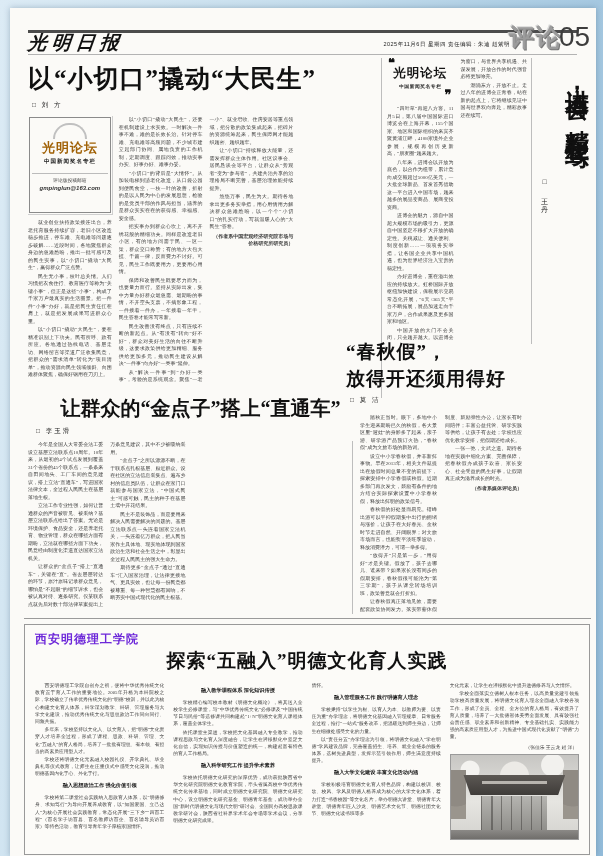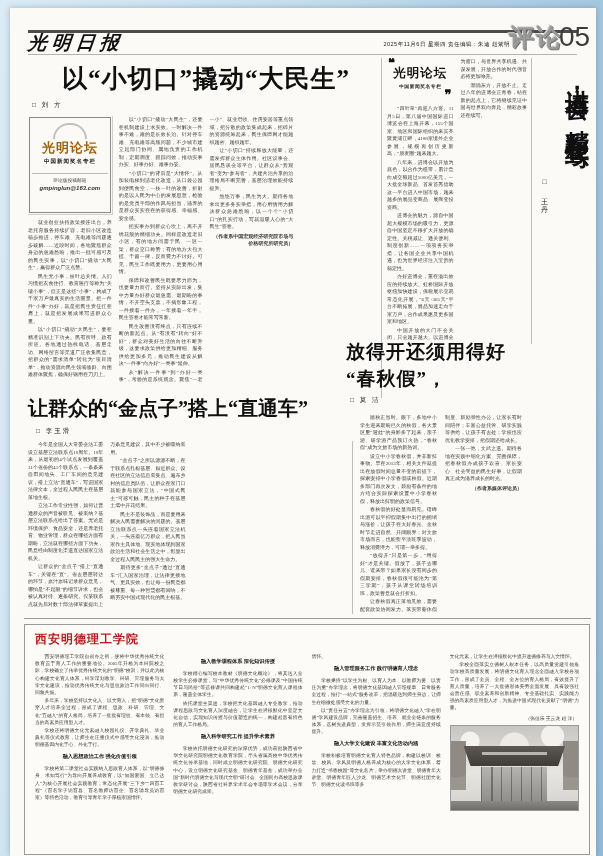--- a/index.html
+++ b/index.html
@@ -22,21 +22,21 @@
 
   .headline{font-family:"Liberation Serif","DejaVu Serif",serif;font-weight:bold;color:#101010;}
   .author{font-size:6.5px;color:#222;letter-spacing:2px;}
   .bodytxt{font-family:"Liberation Serif","DejaVu Serif",serif;font-size:5px;line-height:1.5;color:#3d3d3d;text-align:justify;overflow:hidden;column-fill:auto;}
   .para{margin:0 0 1px;text-indent:2em;}
   .note{font-weight:bold;text-align:right;margin-top:2px;}
   .vdiv{width:1px;background:#bdbdbd;}
   .hdiv{height:1px;background:#9a9a9a;}
 
   
-  .a1-head{left:18px;top:54px;width:356px;text-align:center;font-size:25px;letter-spacing:1px;}
+  .a1-head{left:18px;top:54px;width:356px;text-align:left;font-size:25px;letter-spacing:1px;}
   .a1-author{left:22px;top:93px;}
   .a1-body{left:18px;top:108px;width:356px;height:268px;column-count:4;column-gap:7px;}
 
   
   .forum-box{border:1px solid #8a8a8a;outline:1px solid #cfcfcf;outline-offset:1px;padding:5px 2px 4px;text-align:center;margin:1px 1px 6px;height:96px;box-sizing:border-box;break-inside:avoid;}
   .forum-arc{width:30px;height:14px;border:2px solid #c0c0c0;border-bottom:none;border-radius:30px 30px 0 0;margin:0 auto 2px;}
   .forum-title{font:bold 13px/1.1 "Liberation Serif",serif;color:#a16207;letter-spacing:1px;}
   .forum-sub{font-size:5.5px;font-weight:bold;color:#222;margin-top:2px;letter-spacing:1px;}
   .forum-line{font-size:4.8px;color:#444;margin-top:7px;border-top:1px solid #bbb;padding-top:3px;}
   .forum-email{font:italic bold 6px/1.2 "Liberation Sans",sans-serif;color:#333;margin-top:1px;}
@@ -53,27 +53,27 @@
   
   .expo-head{left:551px;top:62px;height:276px;writing-mode:vertical-rl;font-size:24px;letter-spacing:4px;}
   .expo-author{left:529px;top:170px;writing-mode:vertical-rl;font-size:7px;letter-spacing:3px;color:#222;}
 
   
   .cq-head{left:336px;top:331px;width:196px;font-size:19px;line-height:1.4;letter-spacing:1px;}
   .cq-author{left:340px;top:388px;}
   .cq-body{left:350px;top:406px;width:247px;height:202px;column-count:3;column-gap:8px;}
 
   
-  .j-head{left:18px;top:387px;width:345px;font-size:20px;}
+  .j-head{left:18px;top:387px;width:345px;text-align:center;font-size:20px;}
   .j-author{left:26px;top:419px;}
   .j-body{left:18px;top:433px;width:322px;height:173px;column-count:4;column-gap:7px;}
 
   
   .feature{left:14px;top:616px;width:566px;height:231px;border:1px solid #999;background:#fcfbf8;box-sizing:border-box;padding:8px 10px 0;}
-  .f-kicker{font:bold 12px/1 "Liberation Serif",serif;color:#b91c1c;letter-spacing:1px;}
+  .f-kicker{font:bold 12px/1 "Liberation Serif",serif;color:#6d28d9;letter-spacing:1px;}
   .f-head{text-align:center;font-size:19px;letter-spacing:1px;margin-top:3px;}
   .f-cols{display:flex;gap:9px;margin-top:8px;height:168px;}
   .f-col{flex:1;font-family:"Liberation Serif",serif;font-size:4.8px;line-height:1.5;color:#3d3d3d;text-align:justify;overflow:hidden;}
   .f-col .p{margin:0 0 1px;text-indent:2em;}
   .f-col .pc{margin:0 0 1px;}
   .f-col .h{font-weight:bold;text-align:center;font-size:5.2px;margin:5px 0 4px;color:#161616;}
   .f-col .byline{text-align:right;margin:3px 2px 3px 0;}
 
   
   .photo{height:84px;position:relative;border:1px solid #9a9a9a;overflow:hidden;
@@ -146,22 +146,22 @@
         <p class="para">潮涌东方，开放不止。走过八年的进博会正青春，站在新的起点上，它将继续见证中国与世界双向奔赴，精彩故事还在续写。</p>
       </div>
   </div>
 
   <div class="abs vdiv" style="left:521px;top:50px;height:286px;"></div>
 
   <div class="abs headline expo-head">进博会，精彩在续写</div>
   <div class="abs expo-author">□ 王 丹</div>
 
   <div class="abs headline cq-head">
+    <div>“春秋假”，</div>
     <div>放得开还须用得好</div>
-    <div>“春秋假”，</div>
   </div>
   <div class="abs author cq-author">□ 莫 洁</div>
   <div class="abs bodytxt cq-body">
     <div>
         <p class="para">踏秋正当时。眼下，多地中小学生迎来期盼已久的秋假，各大景区里“遛娃”的身影多了起来，亲子游、研学游产品预订火热，“春秋假”成为文旅市场的新热词。</p>
         <p class="para">设立中小学春秋假，并非新鲜事物。早在2013年，相关文件就提出在放假时间总量不变的前提下，探索安排中小学春假或秋假。近期多部门再次发文，鼓励有条件的地方结合实际探索设置中小学春秋假，释放出鲜明的政策信号。</p>
         <p class="para">春秋假的好处显而易见。错峰出游可以平抑假期集中出行的拥堵与涨价，让孩子在大好春光、金秋时节走进自然、开阔眼界；对文旅市场而言，也能熨平淡旺季波动，释放消费潜力，可谓一举多得。</p>
         <p class="para">“放得开”只是第一步，“用得好”才是关键。假放了，孩子去哪儿、谁来带？如果家长没有同步的假期安排，春秋假很可能沦为“第三学期”，孩子从课堂转场培训班，政策善意就会打折扣。</p>
         <p class="para">让春秋假真正落地见效，需要配套政策协同发力。落实带薪休假制度、鼓励弹性办公，让家长有时间陪伴；丰富公益托管、研学实践等供给，让孩子有去处；学校也应优化教学安排，把假期还给成长。</p>
         <p class="para">一张一弛，文武之道。期待各地在实践中细化方案、完善保障，把春秋假办成孩子欢喜、家长安心、社会受益的民生好事，让假期真正成为滋养成长的时光。</p>
@@ -180,20 +180,21 @@
         <p class="para">民主不是装饰品，而是要用来解决人民需要解决的问题的。基层立法联系点一头连着国家立法机关，一头连着亿万群众，把人民当家作主具体地、现实地体现到国家政治生活和社会生活之中，彰显出全过程人民民主的强大生命力。</p>
         <p class="para">期待更多“金点子”通过“直通车”汇入国家治理，让法律更接地气、更具实效，也让每一份民意都被尊重、每一种智慧都有回响，不断夯实中国式现代化的民主根基。</p>
       </div>
   </div>
 
   <div class="abs vdiv" style="left:342px;top:433px;height:173px;"></div>
   <div class="abs hdiv" style="left:14px;top:610px;width:567px;"></div>
 
   <div class="abs feature">
     <div class="f-kicker">西安明德理工学院</div>
+    <div class="headline f-head">探索“五融入”明德文化育人实践</div>
     <div class="f-cols">
       <div class="f-col">
           <p class="p">西安明德理工学院自创办之初，便将中华优秀传统文化教育置于育人工作的重要地位。2005年升格为本科院校之际，学校确立了传承优秀传统文化的“明德”校训，并以此为核心构建文化育人体系，科学谋划教学、科研、管理服务与大学文化建设，推动优秀传统文化与思想政治工作同向同行、同频共振。</p>
           <p class="p">多年来，学校坚持以文化人、以文育人，把“明德”文化贯穿人才培养全过程，形成了课程、思政、科研、管理、文化“五融入”的育人格局，培养了一批批有理想、有本领、有担当的高素质应用型人才。</p>
           <p class="p">学校还将明德文化元素融入校园礼仪、开学典礼、毕业典礼等仪式教育，让师生在庄重仪式中感受文化浸润，推动明德基因内化于心、外化于行。</p>
           <div class="h">融入思想政治工作 强化价值引领</div>
           <p class="p">学校将第二课堂社会实践纳入思政育人体系，以“明德修身、求知笃行”为导向开展养成教育，以“知国爱国、立己达人”为核心开展社会实践教育，常态化开展“三下乡”“四百工程”（百名学子访百县、百名教师访百企、百名辅导员访百家）等特色活动，教育引导青年学子厚植家国情怀。</p>
         </div>
       <div class="f-col">
           <div class="h">融入教学课程体系 深化知识传授</div>

